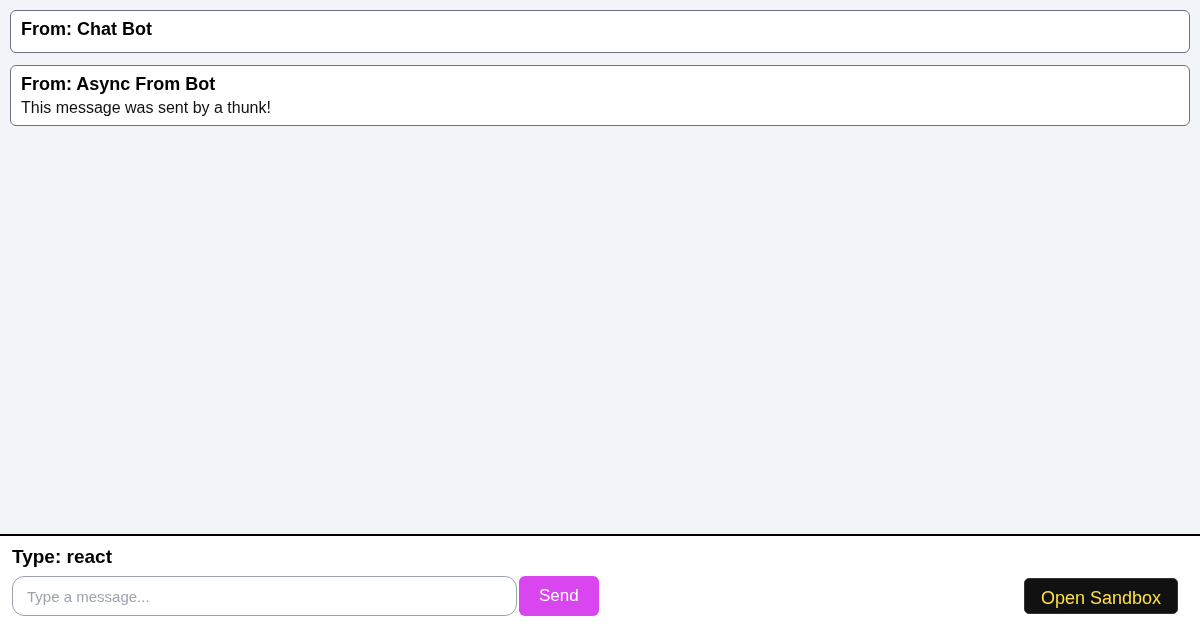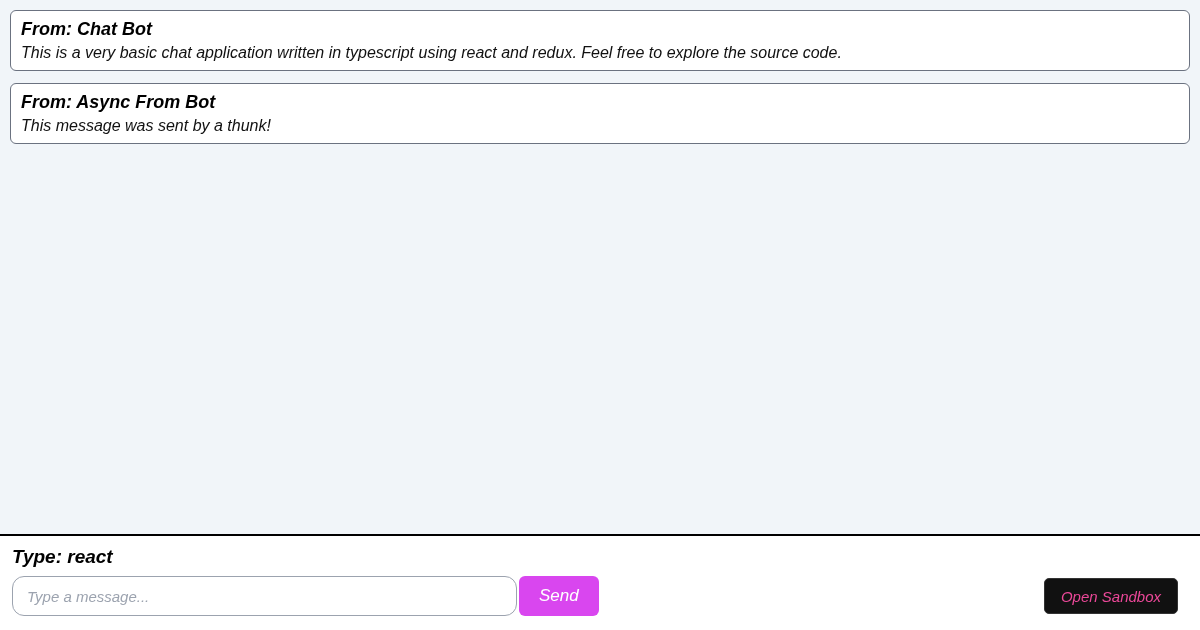--- a/index.html
+++ b/index.html
@@ -1,19 +1,18 @@
 <!DOCTYPE html>
 <html><head>
   <meta charset="utf-8">
   <style>
     * {
       box-sizing: border-box;
       margin: 0;
       padding: 0;
-      font-style: italic;
     }
     body {
       font-family: Arial, Helvetica, sans-serif;
       background: #f1f5f9;
       width: 1200px;
       height: 630px;
       display: flex;
       flex-direction: column;
       overflow: hidden;
     }
@@ -77,36 +76,35 @@
       font-size: 17px;
       cursor: pointer;
     }
     .open-sandbox-button {
       position: absolute;
       right: 22px;
       bottom: 16px;
       height: 36px;
       padding: 9px 16px;
       background: #111111;
-      color: #ec4899;
+      color: #fde047;
       border: 1px solid #333;
       border-radius: 5px;
-      font-size: 15px;
+      font-size: 18px;
       cursor: pointer;
     }
   </style>
 </head>
 <body>
 
 <div class="messages-area">
   <div class="message-card">
     <div class="message-from">
       <span>From: </span><span>Chat Bot</span>
     </div>
-    <div class="message-body">This is a very basic chat application written in typescript using react and redux. Feel free to explore the source code.</div>
   </div>
   <div class="message-card">
     <div class="message-from">
       <span>From: </span><span>Async From Bot</span>
     </div>
     <div class="message-body">This message was sent by a thunk!</div>
   </div>
 </div>
 
 <div class="bottom-bar">

